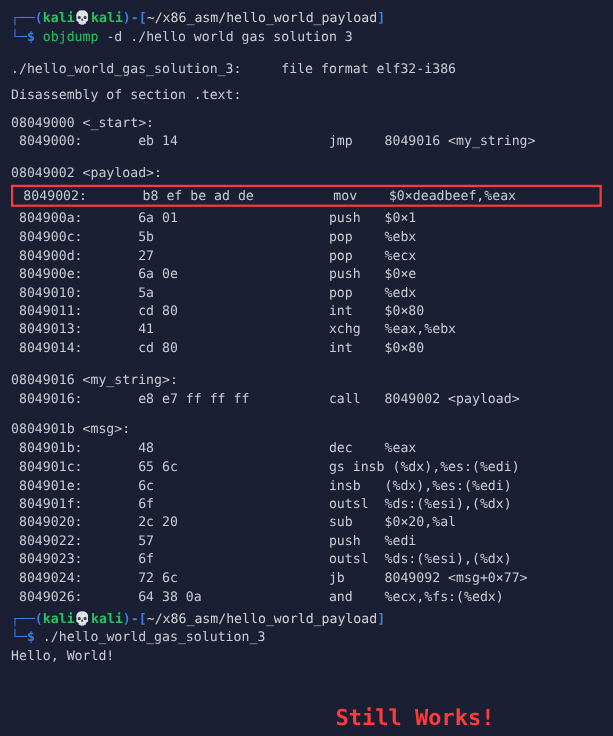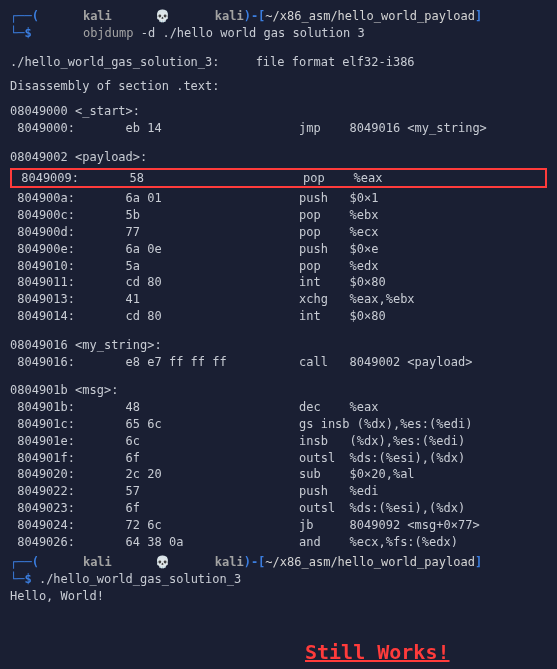--- a/index.html
+++ b/index.html
@@ -9,38 +9,37 @@
     font-size: 12px;
     color: #c8ccd4;
     width: 557px;
     height: 669px;
     padding: 8px 10px;
     line-height: 1.4;
     overflow: hidden;
   }
   .line { white-space: pre; }
   .blue { color: #3b7ee0; }
-  .cyan { color: #a3a3a3; margin-left: 44px; }
+  .cyan { color: #22c55e; }
   .gray { color: #c8ccd4; }
   .white { color: #d4d4d4; text-align: right; }
   .bold { font-weight: bold; }
   .underline { }
   .red-box {
     border: 2px solid #ff3b3b;
     margin: 2px 0;
     padding: 0 2px;
   }
   .annotation {
     color: #ff3b3b;
     font-size: 20px;
     font-weight: bold;
     position: absolute;
     left: 305px;
     top: 638px;
-    text-decoration: underline;
   }
   .prompt-row { display: block; }
   .spacer { height: 8px; }
   .spacer-sm { height: 4px; }
 </style>
 </head>
 <body>
 
 <div class="line prompt-row"><span class="blue bold">┌──(</span><span class="cyan bold">kali</span><span class="cyan">💀</span><span class="cyan bold">kali</span><span class="blue bold">)-[</span><span class="white">~/x86_asm/hello_world_payload</span><span class="blue bold">]</span></div>
 <div class="line prompt-row"><span class="blue bold">└─$</span> <span class="cyan">objdump</span> <span class="gray">-d</span> <span class="underline">./hello world gas solution 3</span></div>
@@ -55,25 +54,25 @@
 <div class="spacer-sm"></div>
 <div class="spacer-sm"></div>
 
 <div class="line">08049000 &lt;_start&gt;:</div>
 <div class="line"> 8049000:       eb 14                   jmp    8049016 &lt;my_string&gt;</div>
 <div class="spacer"></div>
 <div class="spacer-sm"></div>
 
 <div class="line">08049002 &lt;payload&gt;:</div>
 <div class="red-box">
-  <div class="line"> 8049009:       58                      pop    %eax</div>
+  <div class="line"> 8049002:       b8 ef be ad de          mov    $0×deadbeef,%eax</div>
 </div>
 <div class="line"> 804900a:       6a 01                   push   $0×1</div>
 <div class="line"> 804900c:       5b                      pop    %ebx</div>
-<div class="line"> 804900d:       77                      pop    %ecx</div>
+<div class="line"> 804900d:       27                      pop    %ecx</div>
 <div class="line"> 804900e:       6a 0e                   push   $0×e</div>
 <div class="line"> 8049010:       5a                      pop    %edx</div>
 <div class="line"> 8049011:       cd 80                   int    $0×80</div>
 <div class="line"> 8049013:       41                      xchg   %eax,%ebx</div>
 <div class="line"> 8049014:       cd 80                   int    $0×80</div>
 <div class="spacer"></div>
 <div class="spacer-sm"></div>
 
 <div class="line">08049016 &lt;my_string&gt;:</div>
 <div class="line"> 8049016:       e8 e7 ff ff ff          call   8049002 &lt;payload&gt;</div>

